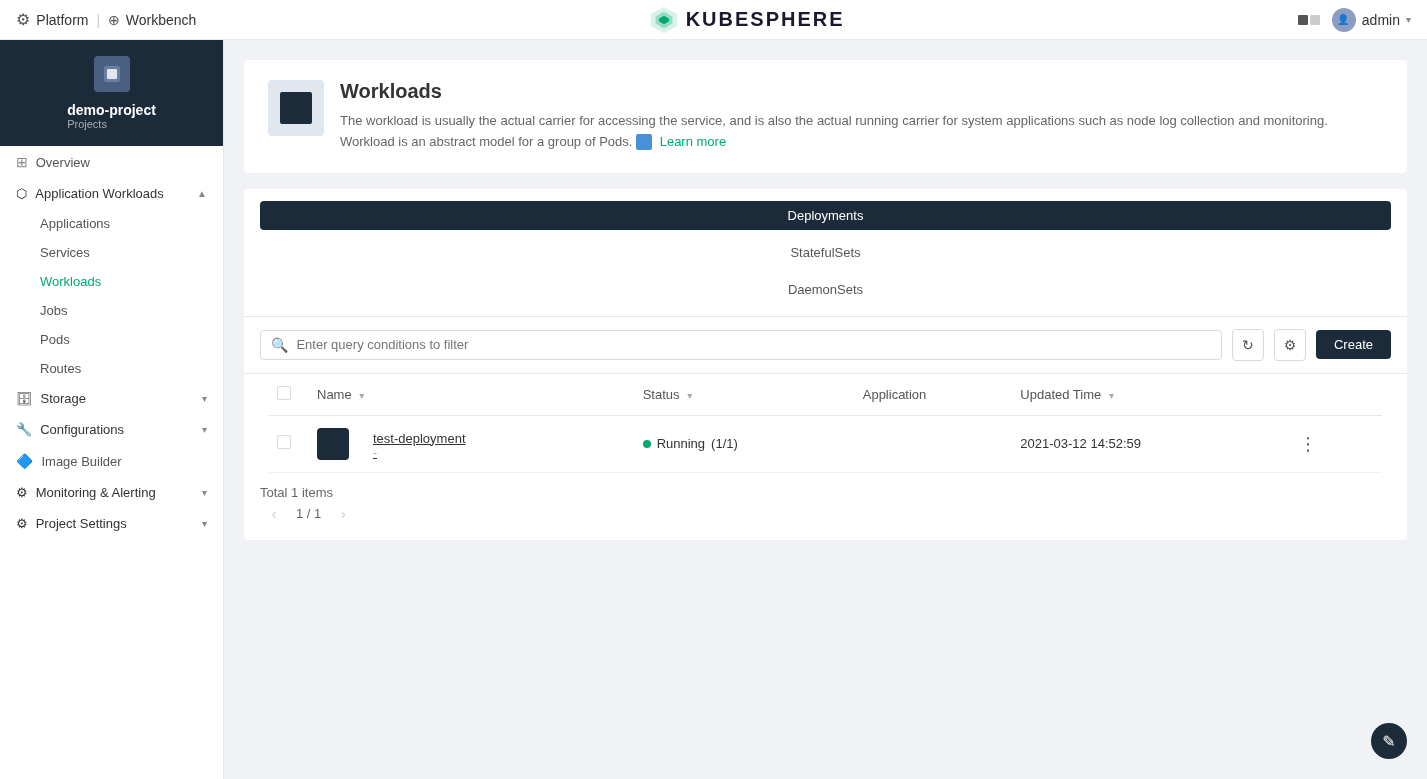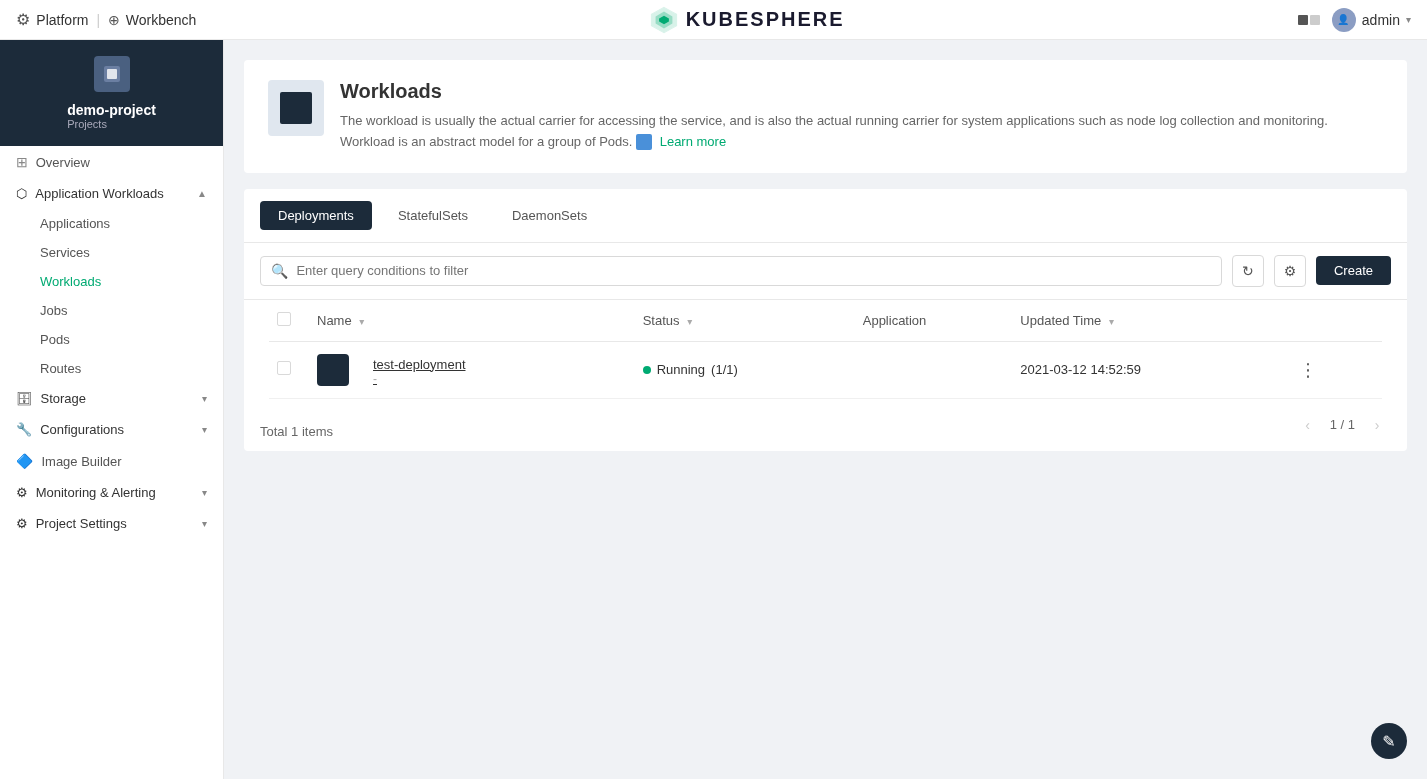--- a/index.html
+++ b/index.html
@@ -117,21 +117,21 @@
     .page-header-info { flex: 1; }
     .page-header-title { font-size: 20px; font-weight: 600; margin-bottom: 8px; }
     .page-header-desc { font-size: 13px; color: #666; line-height: 1.6; }
     .learn-more { color: #00aa72; text-decoration: none; font-size: 13px; }
     .learn-more-icon { display: inline-block; width: 16px; height: 16px; background: #4a90d9; border-radius: 2px; vertical-align: middle; margin-right: 4px; }
 
     
     .content-card { background: #fff; border-radius: 4px; padding: 0; }
 
     
-    .tabs { display: flex; padding: 12px 16px; border-bottom: 1px solid #e8e8e8; gap: 8px; }
+    .tabs { display: flex; padding: 12px 16px; border-bottom: 1px solid #e8e8e8; gap: 8px; flex-direction: column; }
     .tab-btn {
       padding: 7px 18px;
       border-radius: 4px;
       border: none;
       cursor: pointer;
       font-size: 13px;
       background: transparent;
       color: #555;
     }
     .tab-btn.active { background: #1c2b3a; color: #fff; }
@@ -218,21 +218,21 @@
     .more-btn {
       background: none;
       border: none;
       cursor: pointer;
       color: #555;
       font-size: 18px;
       padding: 4px 8px;
     }
 
     
-    .pagination { display: flex; align-items: flex-end; justify-content: space-between; padding: 12px 16px; font-size: 13px; color: #666; }
+    .pagination { display: flex; align-items: flex-start; justify-content: space-between; padding: 12px 16px; font-size: 13px; color: #666; flex-direction: column; }
     .pagination-controls { display: flex; align-items: center; gap: 8px; }
     .page-btn {
       width: 28px;
       height: 28px;
       border: none;
       background: none;
       cursor: pointer;
       color: #555;
       font-size: 14px;
       display: flex;

